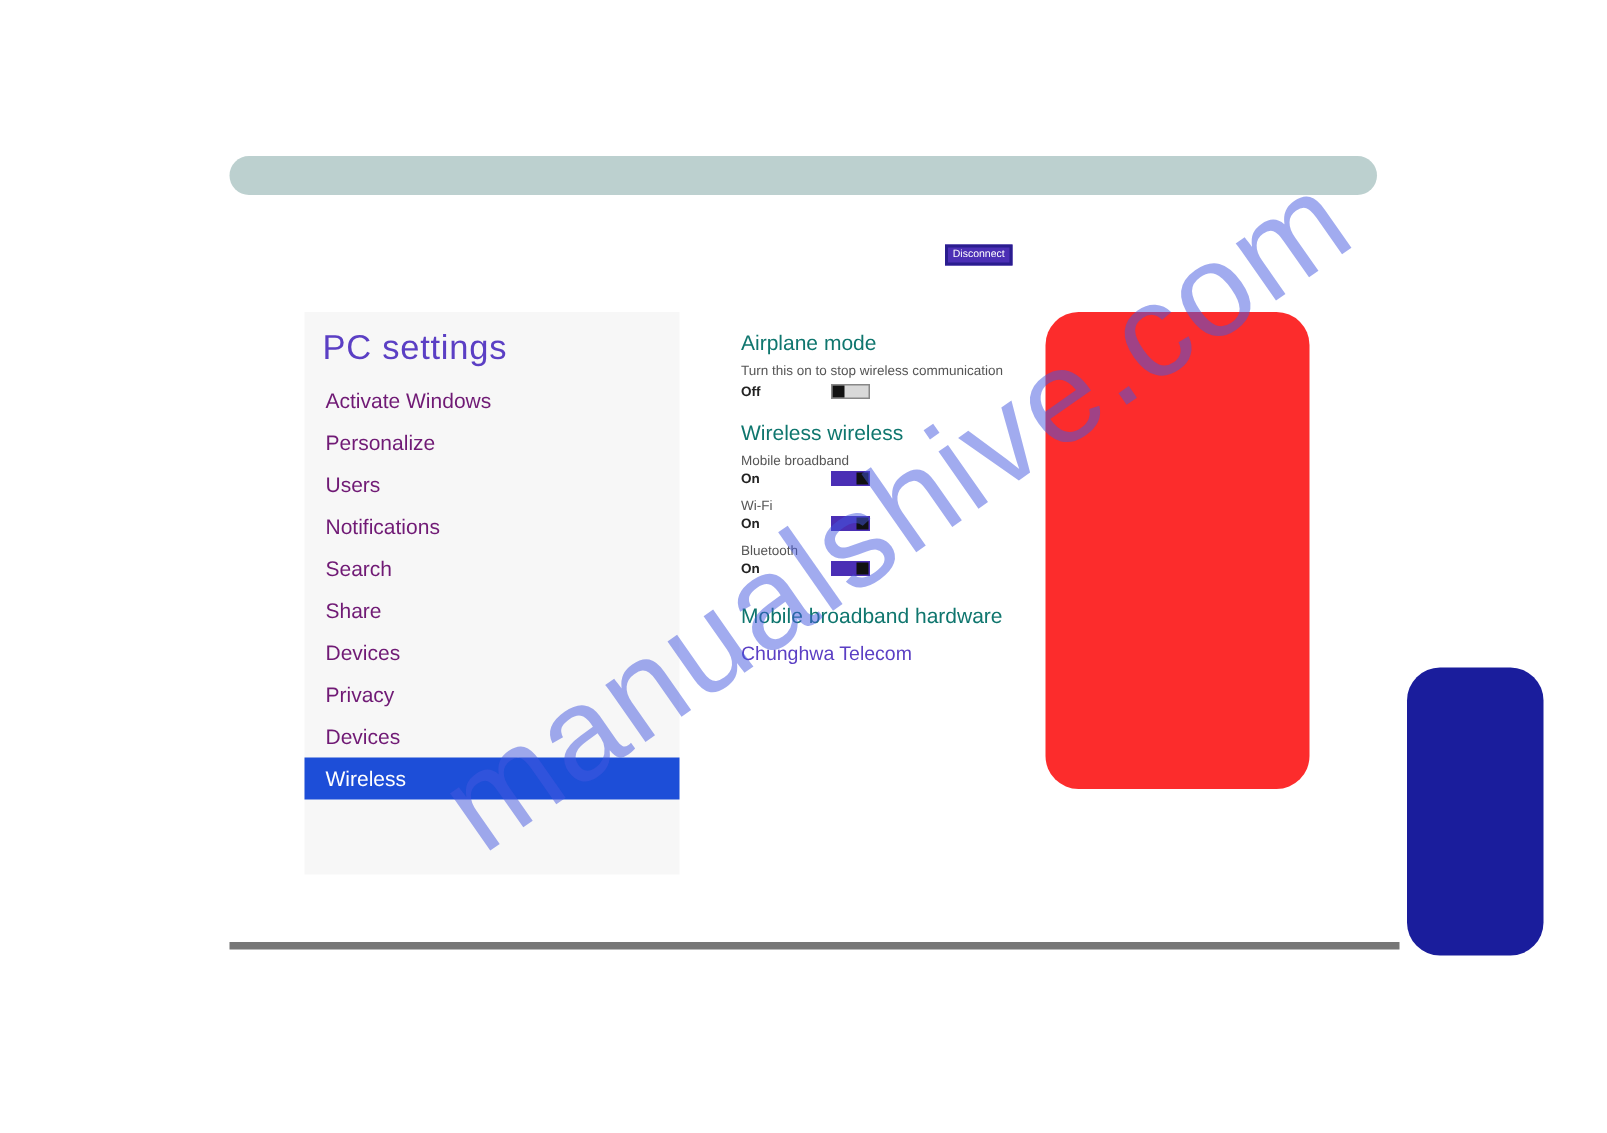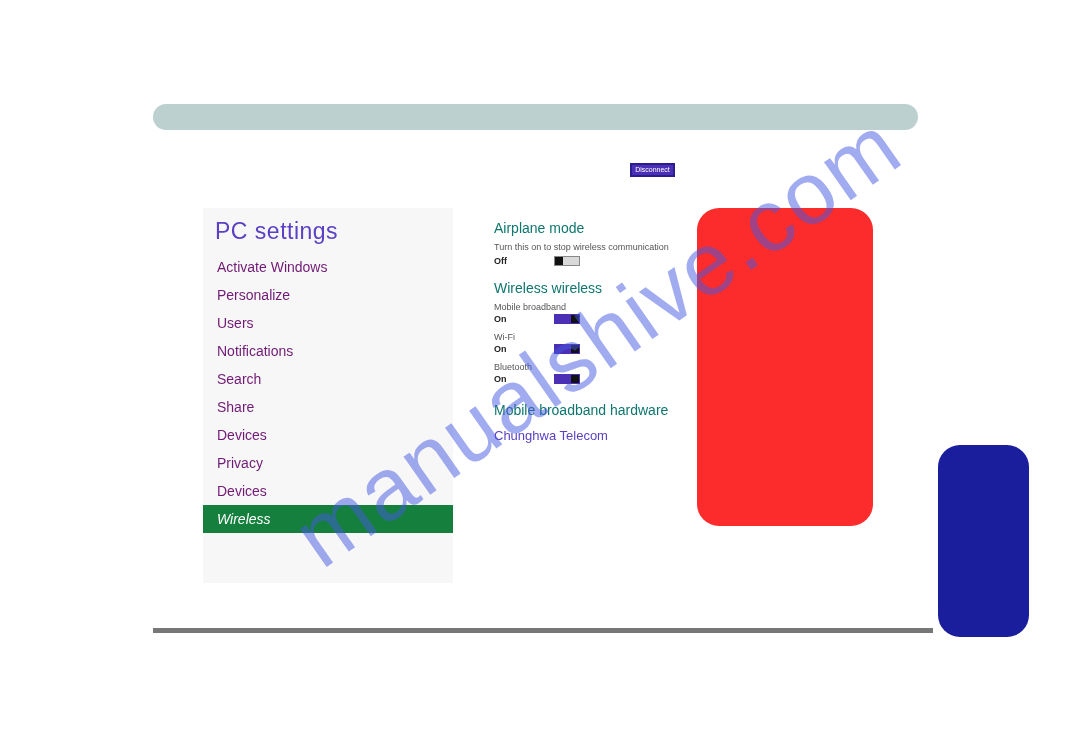--- a/index.html
+++ b/index.html
@@ -47,23 +47,22 @@
   }
   .settings-list { list-style: none; }
   .settings-list li {
     font-size: 14px;
     color: #701a75;
     padding: 6px 14px;
     cursor: pointer;
     font-weight: 400;
   }
   .settings-list li.selected {
-    background: #15803d;
+    background: #1d4ed8;
     color: #fff;
-    font-style: italic;
   }
 
   .content {
     position: absolute;
     left: 494px;
     top: 220px;
     width: 250px;
   }
   .section-head {
     font-size: 14px;

